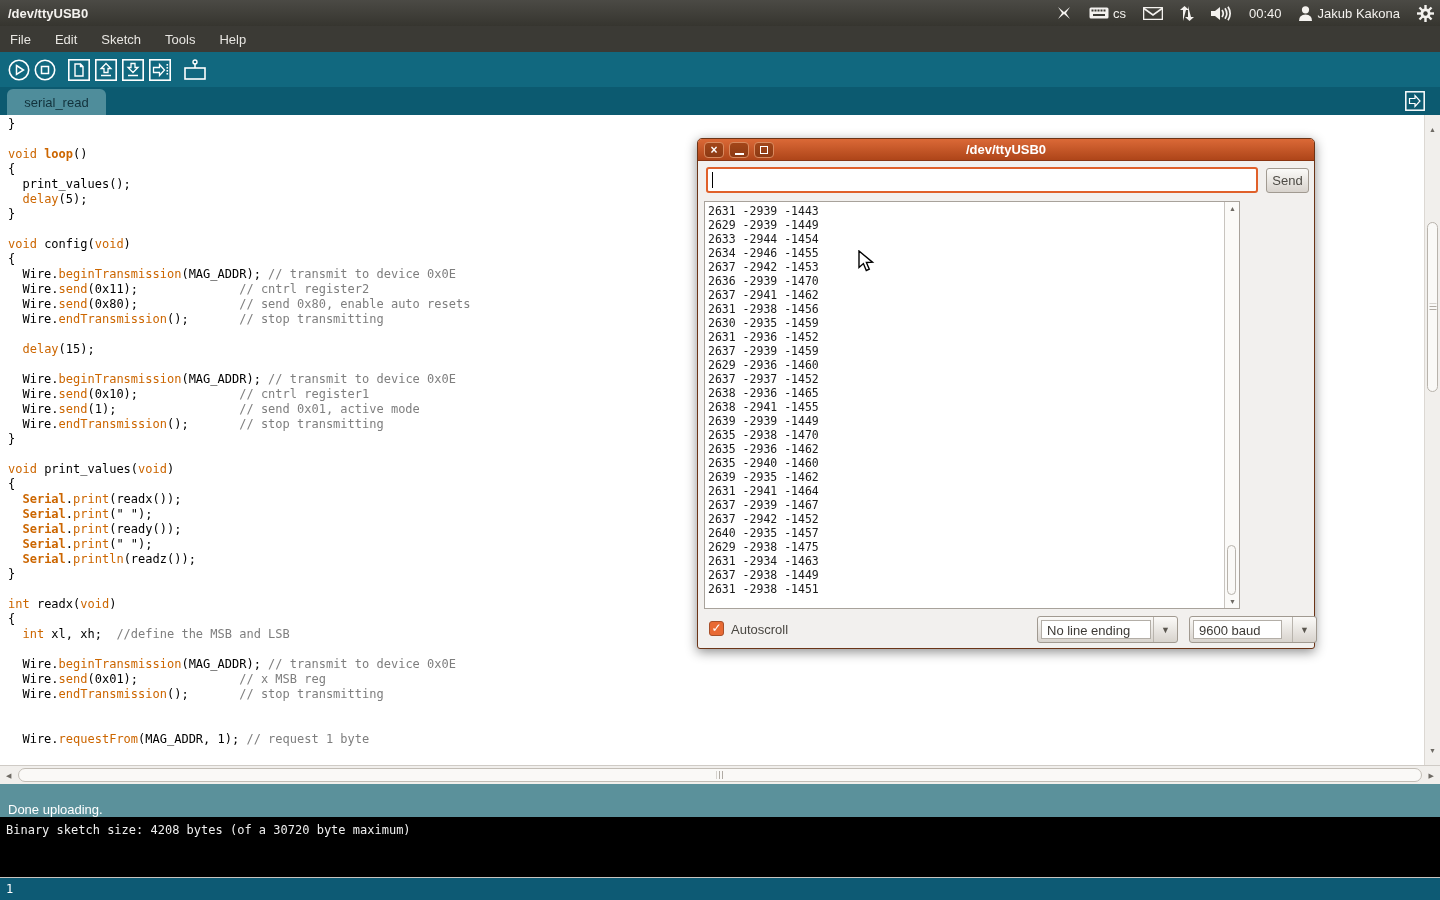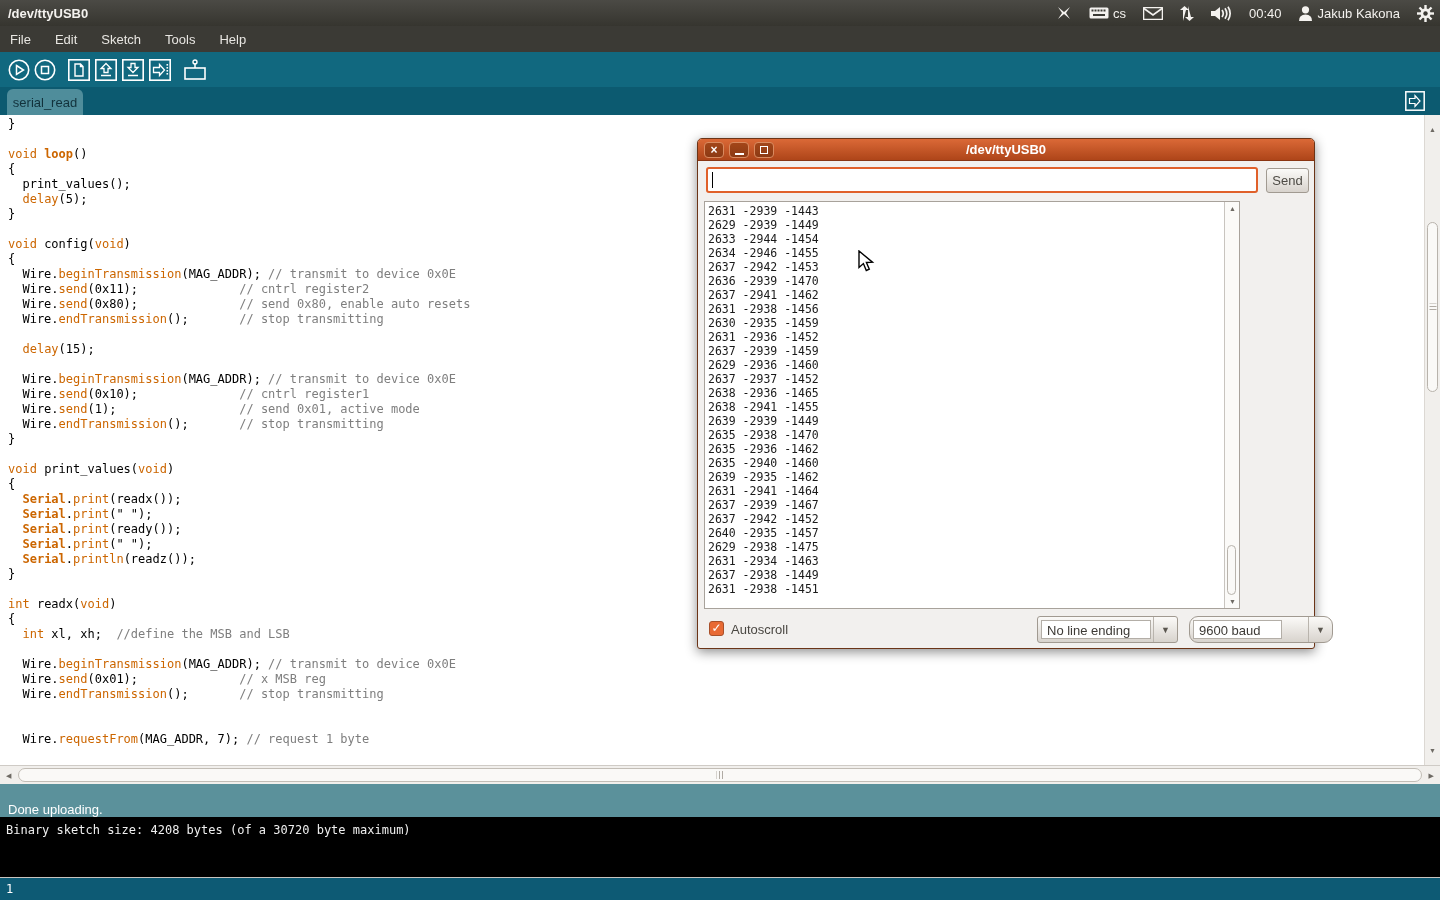--- a/index.html
+++ b/index.html
@@ -25,21 +25,21 @@
 
   
   .toolbar { position:absolute; left:0; top:52px; width:1440px; height:35px;
              background:#11687f; display:flex; align-items:center; }
   .tb-btn { margin-top:1px; display:flex; align-items:center; justify-content:center; }
   .tb-btn svg { display:block; }
 
   
   .tabbar { position:absolute; left:0; top:87px; width:1440px; height:28px;
             background:#0c5a70; }
-  .tab { position:absolute; left:7px; top:2px; width:76px; height:26px;
+  .tab { position:absolute; left:7px; top:2px; width:99px; height:26px;
          background:#4f8d9b; border-radius:6px 6px 0 0;
          display:flex; align-items:center; justify-content:center;
          color:#12323c; font-size:13px; }
   .tab-menu-btn { position:absolute; right:14px; top:3px; width:22px; height:22px;
                   display:flex; align-items:center; justify-content:center; }
 
   
   .editor { position:absolute; left:0; top:115px; width:1424px; height:650px;
             background:#fff; overflow:hidden; }
   #code-lines { padding:2px 0 0 8px; }
@@ -125,21 +125,21 @@
   .combo { position:absolute; top:5px; height:27px;
            background:linear-gradient(#fbfaf8,#d8d3cd); border:1px solid #a19a91;
            border-radius:3px; }
   .combo .field { position:absolute; left:3px; top:3px; bottom:3px;
                   background:#fff; border:1px solid #b3aea7;
                   font-size:13px; color:#3d3a36; padding:2px 5px; white-space:nowrap; }
   .combo .arrow { position:absolute; right:0; top:0; bottom:0; width:24px;
                   display:flex; align-items:center; justify-content:center;
                   color:#5a564f; font-size:9px; border-left:1px solid #b9b4ad; }
   .combo.le { left:339px; width:141px; } .combo.le .field { width:110px; }
-  .combo.baud { left:491px; width:144px;border-radius:9px; } .combo.baud .field { width:89px; }
+  .combo.baud { left:491px; width:128px; } .combo.baud .field { width:89px; }
 
   
   .cursor { position:absolute; left:858px; top:250px; z-index:50; }
 </style>
 </head>
 <body>
 
 <div id="screen">
 
   <div class="panel">
@@ -321,21 +321,21 @@
         <div class="code-line"> </div>
         <div class="code-line"><span class="kw">int</span><span class="pl"> readx(</span><span class="kw">void</span><span class="pl">)</span></div>
         <div class="code-line"><span class="pl">{</span></div>
         <div class="code-line"><span class="pl">  </span><span class="kw">int</span><span class="pl"> xl, xh;  </span><span class="cm">//define the MSB and LSB</span></div>
         <div class="code-line"> </div>
         <div class="code-line"><span class="pl">  Wire.</span><span class="fn">beginTransmission</span><span class="pl">(MAG_ADDR); </span><span class="cm">// transmit to device 0x0E</span></div>
         <div class="code-line"><span class="pl">  Wire.</span><span class="fn">send</span><span class="pl">(0x01);              </span><span class="cm">// x MSB reg</span></div>
         <div class="code-line"><span class="pl">  Wire.</span><span class="fn">endTransmission</span><span class="pl">();       </span><span class="cm">// stop transmitting</span></div>
         <div class="code-line"> </div>
         <div class="code-line"> </div>
-        <div class="code-line"><span class="pl">  Wire.</span><span class="fn">requestFrom</span><span class="pl">(MAG_ADDR, 7); </span><span class="cm">// request 1 byte</span></div>
+        <div class="code-line"><span class="pl">  Wire.</span><span class="fn">requestFrom</span><span class="pl">(MAG_ADDR, 1); </span><span class="cm">// request 1 byte</span></div>
       </div>
   </div>
 
   <div class="vscroll">
     <span class="sb-arrow" style="top:11px;left:4px">▲</span>
     <div class="vthumb">
         <span class="grip-v"></span>
       </div>
     <span class="sb-arrow" style="bottom:11px;left:4px">▼</span>
   </div>

